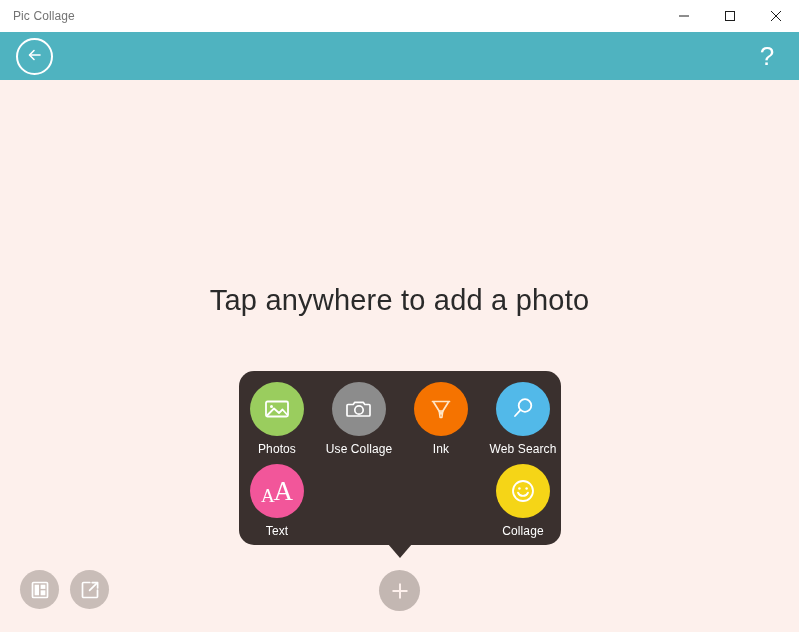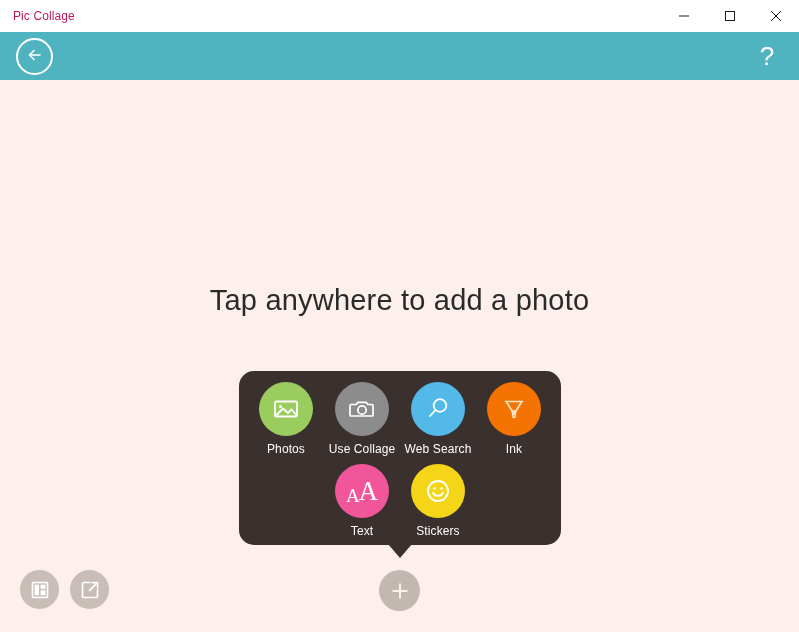--- a/index.html
+++ b/index.html
@@ -26,21 +26,21 @@
     position: absolute;
     top: 0; left: 0;
     width: 799px;
     height: 32px;
     background: #ffffff;
     display: flex;
     align-items: center;
   }
   .titlebar-title {
     font-size: 12px;
-    color: #be185d;
+    color: #737373;
     margin-left: 13px;
     letter-spacing: 0.1px;
     white-space: nowrap;
   }
   .window-controls {
     position: absolute;
     top: 0;
     right: 0;
     display: flex;
     height: 32px;
@@ -126,21 +126,21 @@
     height: 0;
     border-left: 12px solid transparent;
     border-right: 12px solid transparent;
     border-top: 14px solid #3a302e;
   }
   .popup-row {
     position: absolute;
     left: 0;
     width: 322px;
     display: flex;
-    justify-content: center;
+    justify-content: space-between;
   }
   .popup-row.row1 { top: 11px; }
   .popup-row.row2 { top: 93px; }
 
   .tool {
     width: 76px;
     display: flex;
     flex-direction: column;
     align-items: center;
   }
@@ -267,42 +267,42 @@
               <svg width="30" height="30" viewBox="0 0 30 30">
                 <path d="M4 10.5 h5.2 l1.6 -2.2 h8.4 l1.6 2.2 H25 a1 1 0 0 1 1 1 V21 a1 1 0 0 1 -1 1 H4 a1 1 0 0 1 -1 -1 V11.5 a1 1 0 0 1 1 -1 z" fill="none" stroke="#ffffff" stroke-width="1.7" stroke-linejoin="round"></path>
                 <circle cx="15" cy="16" r="4.2" fill="none" stroke="#ffffff" stroke-width="1.7"></circle>
               </svg>
             </span>
           </div>
           <div class="tool-label">Use Collage</div>
         </div>
 
         <div class="tool">
-          <div class="tool-circle" style="background:#52b9e9">
-            <span>
-              <svg width="30" height="30" viewBox="0 0 30 30">
-                <circle cx="17" cy="11.5" r="6.3" fill="none" stroke="#ffffff" stroke-width="1.8"></circle>
-                <line x1="12.4" y1="16.2" x2="7" y2="22" stroke="#ffffff" stroke-width="1.8" stroke-linecap="round"></line>
-              </svg>
-            </span>
-          </div>
-          <div class="tool-label">Web Search</div>
-        </div>
-
-        <div class="tool">
           <div class="tool-circle" style="background:#f57300">
             <span>
               <svg width="30" height="30" viewBox="0 0 30 30">
                 <path d="M6.5 7.5 H23.5" stroke="#ffe6c7" stroke-width="1.7" stroke-linecap="round"></path>
                 <path d="M7.5 8 L15 20 L22.5 8" fill="none" stroke="#ffe6c7" stroke-width="1.7" stroke-linejoin="round"></path>
                 <path d="M13.2 17 H16.8 L15.9 23.5 H14.1 Z" fill="none" stroke="#ffe6c7" stroke-width="1.6" stroke-linejoin="round"></path>
               </svg>
             </span>
           </div>
           <div class="tool-label">Ink</div>
+        </div>
+
+        <div class="tool">
+          <div class="tool-circle" style="background:#52b9e9">
+            <span>
+              <svg width="30" height="30" viewBox="0 0 30 30">
+                <circle cx="17" cy="11.5" r="6.3" fill="none" stroke="#ffffff" stroke-width="1.8"></circle>
+                <line x1="12.4" y1="16.2" x2="7" y2="22" stroke="#ffffff" stroke-width="1.8" stroke-linecap="round"></line>
+              </svg>
+            </span>
+          </div>
+          <div class="tool-label">Web Search</div>
         </div>
 
       </div>
 
       <div class="popup-row row2">
 
         <div class="tool">
           <div class="tool-circle" style="background:#f2569a">
             <span class="aa-glyph">
               <span class="aa-small">A</span>
@@ -316,21 +316,21 @@
           <div class="tool-circle" style="background:#f5d517">
             <span>
               <svg width="30" height="30" viewBox="0 0 30 30">
                 <circle cx="15" cy="15" r="10" fill="none" stroke="#ffffff" stroke-width="1.8"></circle>
                 <circle cx="11.4" cy="12.4" r="1.25" fill="#ffffff"></circle>
                 <circle cx="18.6" cy="12.4" r="1.25" fill="#ffffff"></circle>
                 <path d="M10 16.6 a5.4 5.4 0 0 0 10 0" fill="none" stroke="#ffffff" stroke-width="1.8" stroke-linecap="round"></path>
               </svg>
             </span>
           </div>
-          <div class="tool-label">Stickers</div>
+          <div class="tool-label">Collage</div>
         </div>
 
 
       </div>
     </div>
 
     <div class="popup-caret"></div>
 
     <div class="bottom-left">
       <div class="round-btn">

